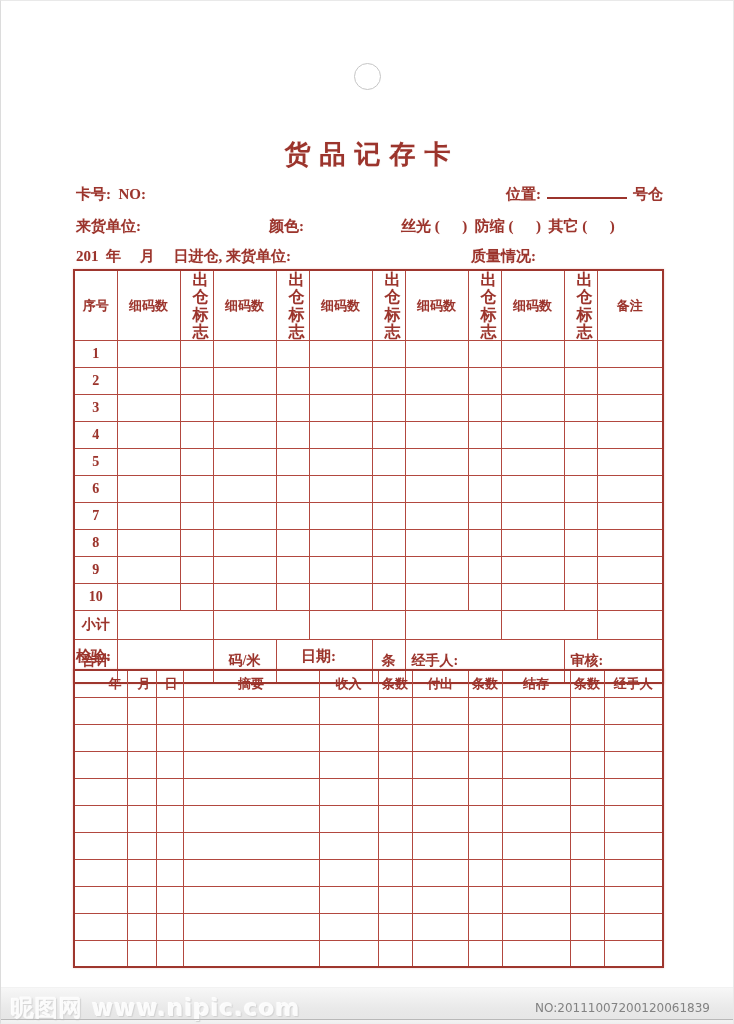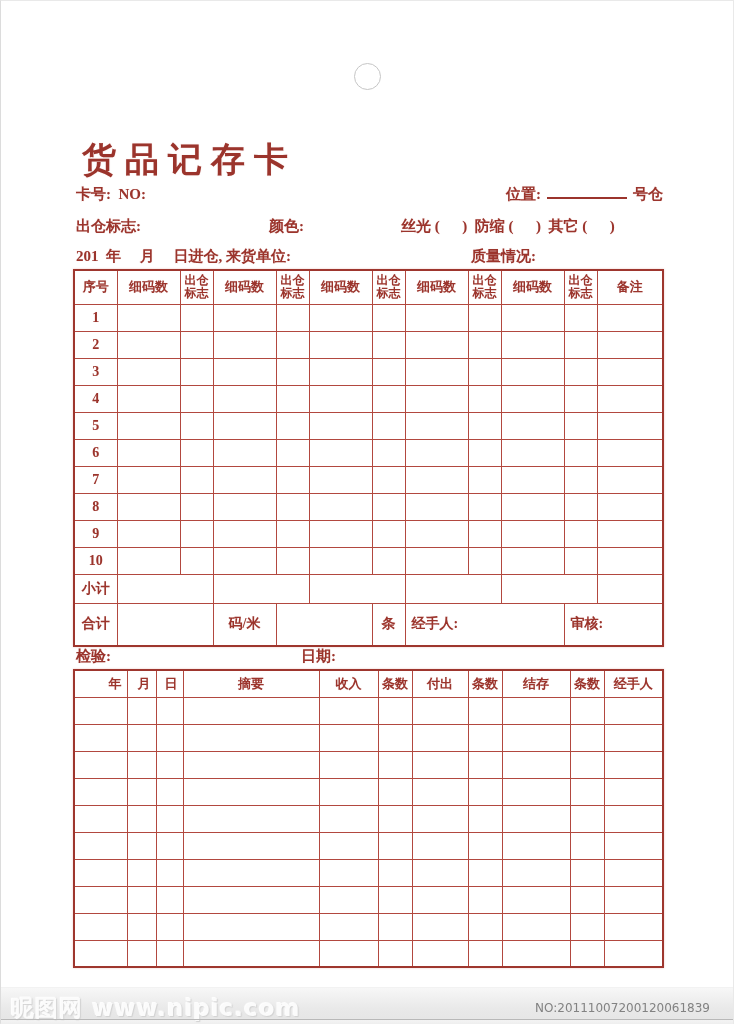--- a/index.html
+++ b/index.html
@@ -19,21 +19,21 @@
     position:absolute;inset:0;
     border:1px solid #e9e9e9;
     border-left:1px solid #dcdcdc;
   }
   .punch-hole{
     position:absolute;left:353px;top:62px;width:27px;height:27px;
     border:1.5px solid #c6c6c6;border-radius:50%;background:#fff;
   }
   .title{
     position:absolute;left:72px;top:136px;width:589px;
-    font-size:34px;font-weight:bold;color:var(--ink);
+    text-align:center;font-size:26px;font-weight:bold;color:var(--ink);
     letter-spacing:9px;padding-left:9px;
     text-shadow:0 0 1px rgba(190,90,80,.35);
   }
   .lbl-abs{
     position:absolute;color:var(--ink);font-weight:bold;font-size:15px;
     white-space:nowrap;text-shadow:0 0 1px rgba(190,90,80,.25);
   }
   .uline{
     display:inline-block;width:80px;height:14px;
     border-bottom:2px solid var(--ink);margin:0 6px;vertical-align:baseline;
@@ -46,21 +46,21 @@
   }
   td{
     border:1px solid var(--line);
     color:var(--ink);font-weight:bold;text-align:center;
     font-size:13px;padding:0;overflow:hidden;
     text-shadow:0 0 1px rgba(190,90,80,.2);
   }
   .t1{top:268px;}
   .t1 .hrow{height:34px;}
   .t1 .hcell{font-size:13px;}
-  .t1 .v2{font-size:12px;line-height:1.08;word-break:break-all;padding:0 4px;}
+  .t1 .v2{font-size:16px;line-height:1.08;word-break:break-all;padding:0 12px;}
   .t1 .drow{height:27px;}
   .t1 .num{font-size:14px;}
   .r-sub{height:29px;padding-left:20px;}
   .r-tot{height:43px;}
   .cell-lbl{font-size:14px;}
   .lft{text-align:left;padding-left:6px;font-size:14px;}
   .t2{top:668px;}
   .t2 .hrow{height:27px;}
   .t2 td{font-size:13px;}
   .t2 .ra{text-align:right;padding-right:5px;}
@@ -98,21 +98,21 @@
 
 <div class="page">
 
   <div class="punch-hole"></div>
 
   <div class="title">货品记存卡</div>
 
   <span class="lbl-abs" style="left:75px;top:184px;">卡号:&nbsp;&nbsp;NO:</span>
   <span class="lbl-abs" style="left:505px;top:184px;"><span>位置:</span><span class="uline"></span><span>号仓</span></span>
 
-  <span class="lbl-abs" style="left:75px;top:216px;">出仓标志:</span>
+  <span class="lbl-abs" style="left:75px;top:216px;">来货单位:</span>
   <span class="lbl-abs" style="left:268px;top:216px;">颜色:</span>
   <span class="lbl-abs" style="left:400px;top:216px;">丝光 (&nbsp;&nbsp;&nbsp;&nbsp;&nbsp;&nbsp;)&nbsp; 防缩 (&nbsp;&nbsp;&nbsp;&nbsp;&nbsp;&nbsp;)&nbsp; 其它 (&nbsp;&nbsp;&nbsp;&nbsp;&nbsp;&nbsp;)</span>
 
   <span class="lbl-abs" style="left:75px;top:246px;">201&nbsp;&nbsp;年&nbsp;&nbsp;&nbsp;&nbsp;&nbsp;月&nbsp;&nbsp;&nbsp;&nbsp;&nbsp;日进仓, 来货单位:</span>
   <span class="lbl-abs" style="left:470px;top:246px;">质量情况:</span>
 
   <table class="t1">
     <colgroup>
       <col style="width:43px">
         <col style="width:63px">

